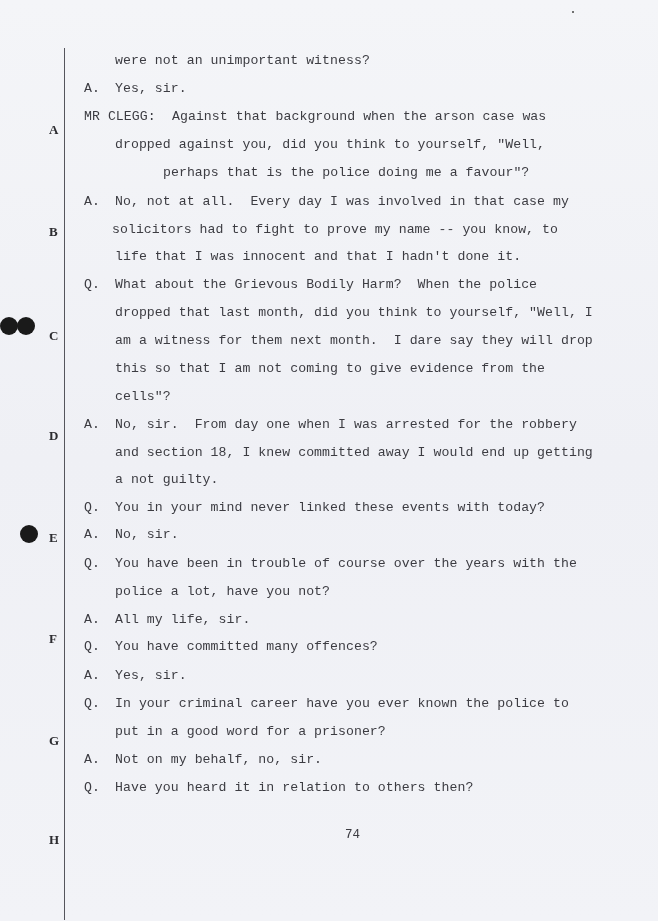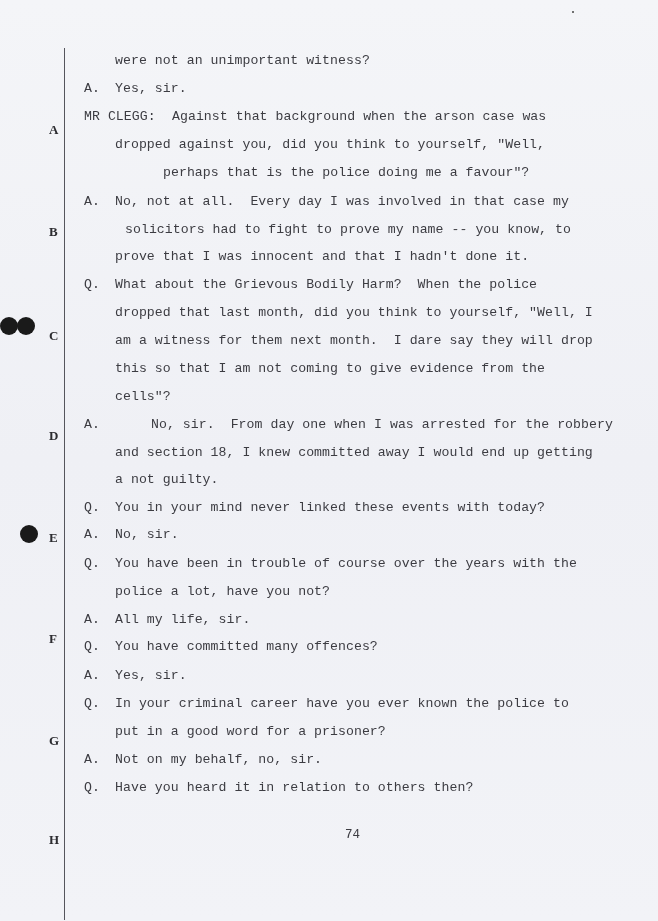--- a/index.html
+++ b/index.html
@@ -43,28 +43,28 @@
       <div class="hole" style="left: 17px; top: 317px;"></div>
       <div class="hole" style="left: 20px; top: 525px;"></div>
     </div>
   <div id="lines">
       <div class="line" style="top: 53px; left: 0px; width: 658px;"><span class="text" style="left: 115px;">were not an unimportant witness?</span></div>
       <div class="line" style="top: 81px; left: 0px; width: 658px;"><span class="prefix">A.</span><span class="text" style="left: 115px;">Yes, sir.</span></div>
       <div class="line" style="top: 109px; left: 0px; width: 658px;"><span class="prefix">MR CLEGG:</span><span class="text" style="left: 172px;">Against that background when the arson case was</span></div>
       <div class="line" style="top: 137px; left: 0px; width: 658px;"><span class="text" style="left: 115px;">dropped against you, did you think to yourself, "Well,</span></div>
       <div class="line" style="top: 165px; left: 0px; width: 658px;"><span class="text" style="left: 115px; margin-left: 48px;">perhaps that is the police doing me a favour"?</span></div>
       <div class="line" style="top: 194px; left: 0px; width: 658px;"><span class="prefix">A.</span><span class="text" style="left: 115px;">No, not at all.  Every day I was involved in that case my</span></div>
-      <div class="line" style="top: 222px; left: 0px; width: 658px;"><span class="text" style="left: 125px; text-align: center;">solicitors had to fight to prove my name -- you know, to</span></div>
-      <div class="line" style="top: 249px; left: 0px; width: 658px;"><span class="text" style="left: 115px;">prove that I was innocent and that I hadn't done it.</span></div>
+      <div class="line" style="top: 222px; left: 0px; width: 658px;"><span class="text" style="left: 112px; text-align: center;">solicitors had to fight to prove my name -- you know, to</span></div>
+      <div class="line" style="top: 249px; left: 0px; width: 658px;"><span class="text" style="left: 115px;">life that I was innocent and that I hadn't done it.</span></div>
       <div class="line" style="top: 277px; left: 0px; width: 658px;"><span class="prefix">Q.</span><span class="text" style="left: 115px;">What about the Grievous Bodily Harm?  When the police</span></div>
       <div class="line" style="top: 305px; left: 0px; width: 658px;"><span class="text" style="left: 115px;">dropped that last month, did you think to yourself, "Well, I</span></div>
       <div class="line" style="top: 333px; left: 0px; width: 658px;"><span class="text" style="left: 115px;">am a witness for them next month.  I dare say they will drop</span></div>
       <div class="line" style="top: 361px; left: 0px; width: 658px;"><span class="text" style="left: 115px;">this so that I am not coming to give evidence from the</span></div>
       <div class="line" style="top: 389px; left: 0px; width: 658px;"><span class="text" style="left: 115px;">cells"?</span></div>
-      <div class="line" style="top: 417px; left: 0px; width: 658px;"><span class="prefix">A.</span><span class="text" style="left: 115px; margin-left: 36px;">No, sir.  From day one when I was arrested for the robbery</span></div>
+      <div class="line" style="top: 417px; left: 0px; width: 658px;"><span class="prefix">A.</span><span class="text" style="left: 115px;">No, sir.  From day one when I was arrested for the robbery</span></div>
       <div class="line" style="top: 445px; left: 0px; width: 658px;"><span class="text" style="left: 115px;">and section 18, I knew committed away I would end up getting</span></div>
       <div class="line" style="top: 472px; left: 0px; width: 658px;"><span class="text" style="left: 115px;">a not guilty.</span></div>
       <div class="line" style="top: 500px; left: 0px; width: 658px;"><span class="prefix">Q.</span><span class="text" style="left: 115px;">You in your mind never linked these events with today?</span></div>
       <div class="line" style="top: 527px; left: 0px; width: 658px;"><span class="prefix">A.</span><span class="text" style="left: 115px;">No, sir.</span></div>
       <div class="line" style="top: 556px; left: 0px; width: 658px;"><span class="prefix">Q.</span><span class="text" style="left: 115px;">You have been in trouble of course over the years with the</span></div>
       <div class="line" style="top: 584px; left: 0px; width: 658px;"><span class="text" style="left: 115px;">police a lot, have you not?</span></div>
       <div class="line" style="top: 612px; left: 0px; width: 658px;"><span class="prefix">A.</span><span class="text" style="left: 115px;">All my life, sir.</span></div>
       <div class="line" style="top: 639px; left: 0px; width: 658px;"><span class="prefix">Q.</span><span class="text" style="left: 115px;">You have committed many offences?</span></div>
       <div class="line" style="top: 668px; left: 0px; width: 658px;"><span class="prefix">A.</span><span class="text" style="left: 115px;">Yes, sir.</span></div>
       <div class="line" style="top: 696px; left: 0px; width: 658px;"><span class="prefix">Q.</span><span class="text" style="left: 115px; text-align: right;">In your criminal career have you ever known the police to</span></div>

